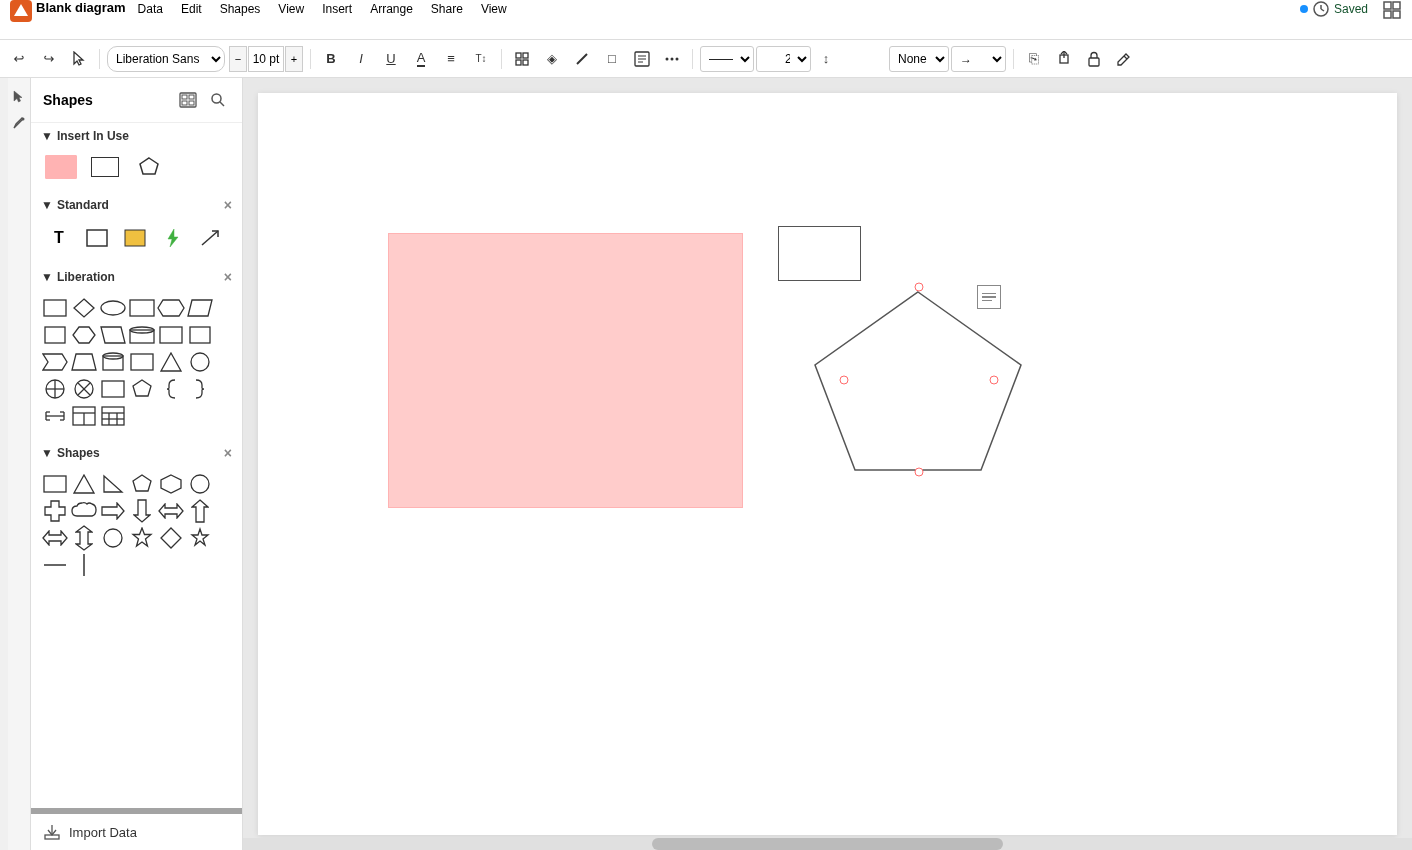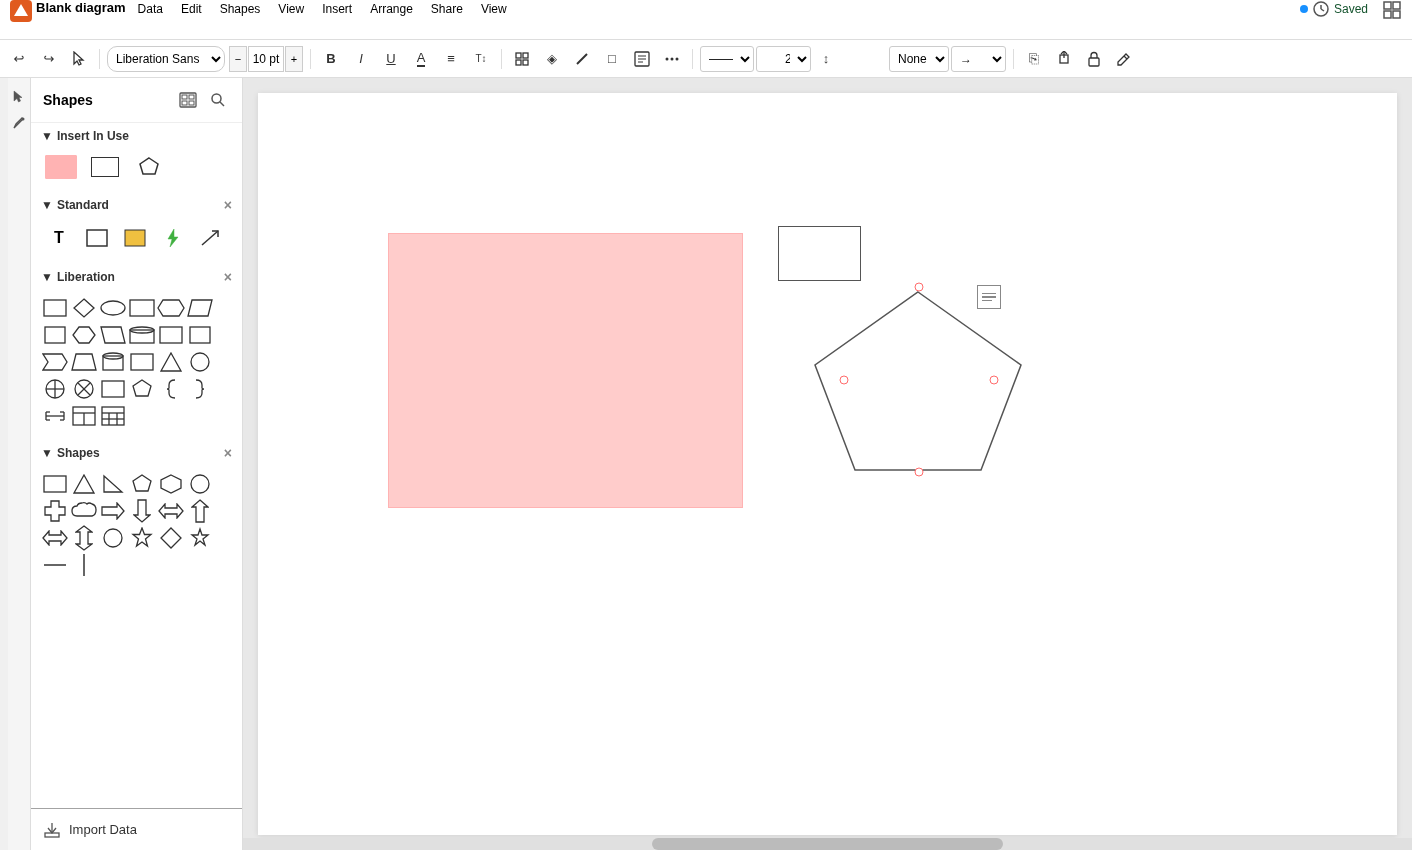--- a/index.html
+++ b/index.html
@@ -208,21 +208,21 @@
     .shapes-section-grid {
       display: flex;
       flex-wrap: wrap;
       gap: 1px;
       padding: 4px 10px 10px;
     }
 
     
     .import-data {
       height: 42px;
-      border-top: 1px solid #a3a3a3;
+      border-top: 6px solid #a3a3a3;
       display: flex;
       align-items: center;
       padding: 0 12px;
       gap: 8px;
       cursor: pointer;
       font-size: 13px;
       color: #333;
     }
 
     

